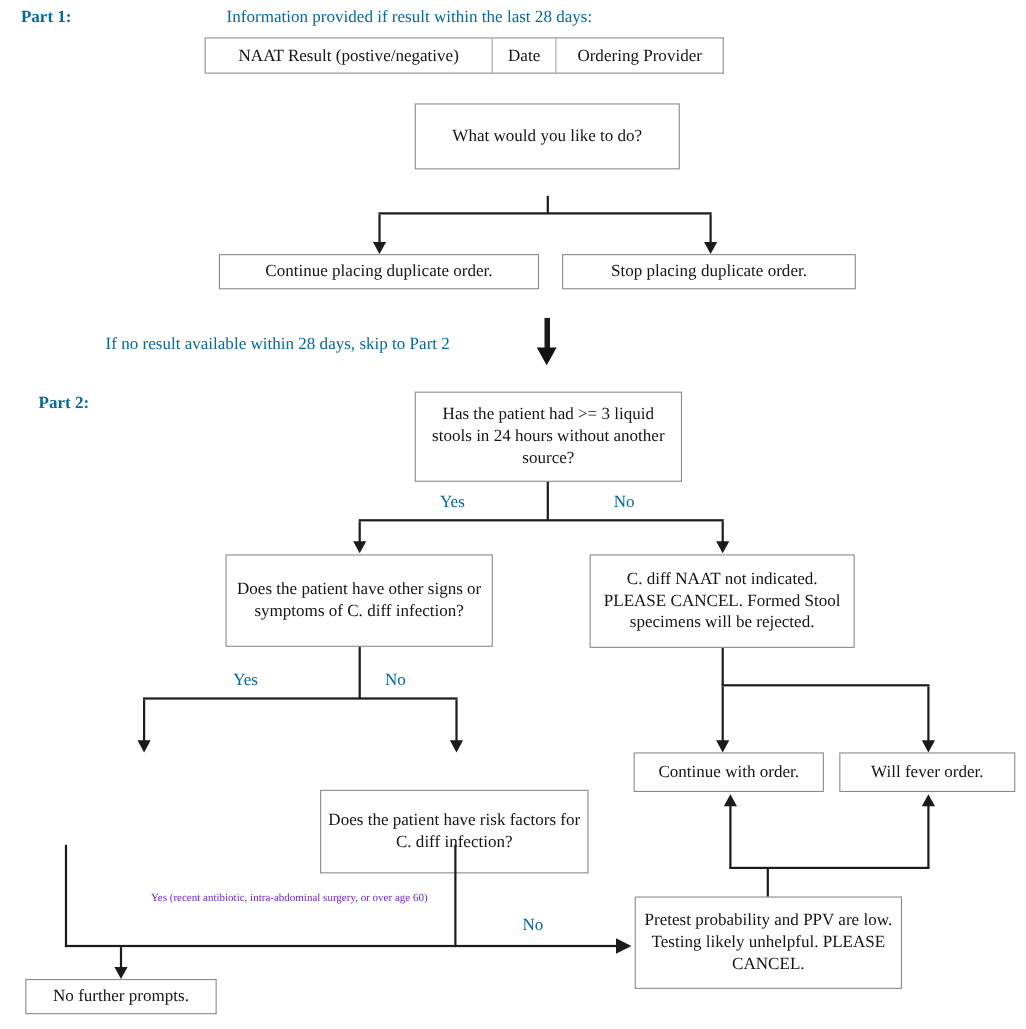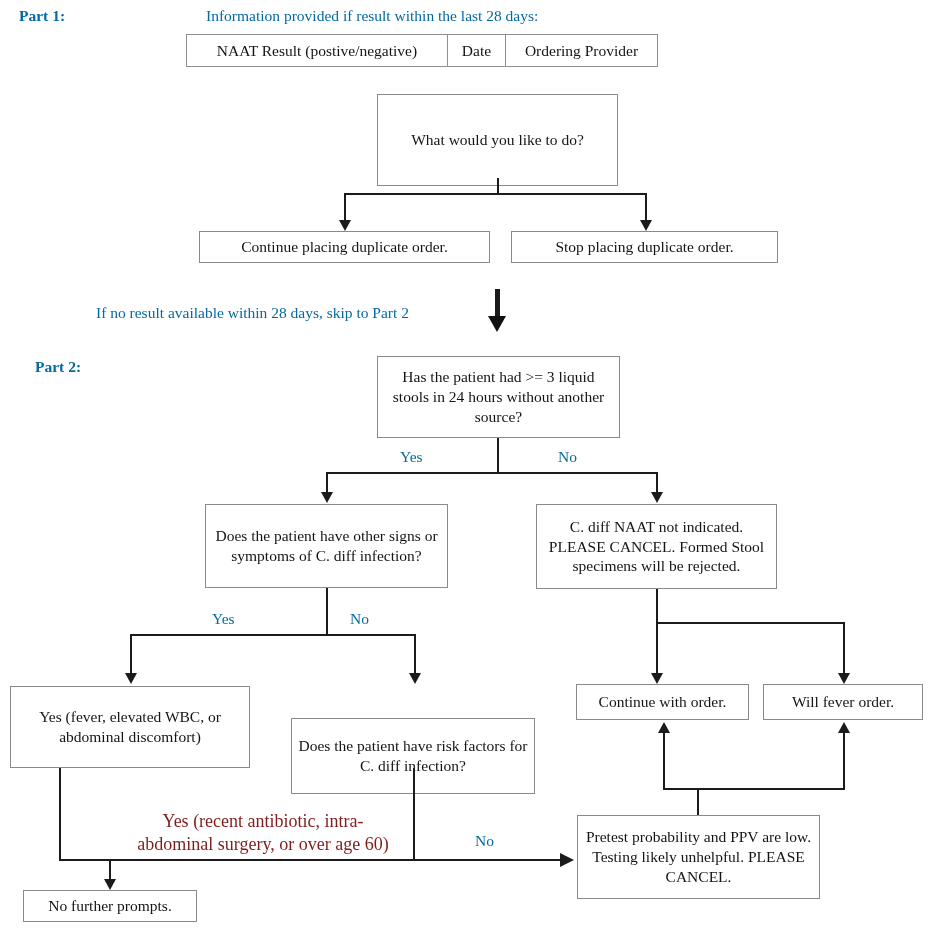--- a/index.html
+++ b/index.html
@@ -9,21 +9,21 @@
     overflow:hidden;
   }
   .fbox{
     position:absolute;border:1.5px solid #8a8a8a;background:#fff;
     display:flex;align-items:center;justify-content:center;text-align:center;
     font-size:15.5px;line-height:1.28;padding:2px 6px;box-sizing:border-box;
     color:#141414;
   }
   .flabel{position:absolute;font-size:15.5px;line-height:1.15;white-space:nowrap;color:#0369a1;}
   .plabel{font-weight:bold;}
-  .centerlabel{position:absolute;font-size:18px;line-height:1.3;text-align:center;color:#7f1d1d;}
+  .centerlabel{position:absolute;font-size:10px;line-height:1.3;text-align:center;color:#6d28d9;}
   .hline,.vline{position:absolute;background:#1b1b1b;}
   .arr-down{position:absolute;width:0;height:0;border-left:6px solid transparent;border-right:6px solid transparent;border-top:11px solid #1b1b1b;}
   .arr-up{position:absolute;width:0;height:0;border-left:6px solid transparent;border-right:6px solid transparent;border-bottom:11px solid #1b1b1b;}
   .arr-right{position:absolute;width:0;height:0;border-top:7px solid transparent;border-bottom:7px solid transparent;border-left:14px solid #1b1b1b;}
   .big-arr-down{position:absolute;width:0;height:0;border-left:9px solid transparent;border-right:9px solid transparent;border-top:16px solid #111;}
   .rtable{position:absolute;left:186px;top:34px;display:flex;height:33px;}
   .rtable .cell{
     border:1.5px solid #8f8f8f;border-left:none;display:flex;align-items:center;justify-content:center;
     font-size:15.5px;box-sizing:border-box;background:#fff;padding:0 6px;
   }
@@ -36,21 +36,21 @@
 
   <div class="flabel plabel" style="left:19px;top:7px;">Part 1:</div>
   <div class="flabel" style="left:206px;top:7px;">Information provided if result within the last 28 days:</div>
 
   <div class="rtable">
     <div class="cell" style="width:262px;">NAAT Result (postive/negative)</div>
     <div class="cell" style="width:58px;text-align:center;">Date</div>
     <div class="cell" style="width:152px;">Ordering Provider</div>
   </div>
 
-  <div class="fbox" style="left:377px;top:94px;width:241px;height:92px;">What would you like to do?</div>
+  <div class="fbox" style="left:377px;top:94px;width:241px;height:60px;">What would you like to do?</div>
 
   <div class="vline" style="left:497px;top:178px;width:2px;height:16px;"></div>
   <div class="hline" style="left:344px;top:193px;width:303px;height:2px;"></div>
   <div class="vline" style="left:344px;top:195px;width:2px;height:27px;"></div>
   <div class="arr-down" style="left:339px;top:220px;"></div>
   <div class="vline" style="left:645px;top:195px;width:2px;height:27px;"></div>
   <div class="arr-down" style="left:640px;top:220px;"></div>
 
   <div class="fbox" style="left:199px;top:231px;width:291px;height:32px;">Continue placing duplicate order.</div>
   <div class="fbox" style="left:511px;top:231px;width:267px;height:32px;">Stop placing duplicate order.</div>
@@ -77,21 +77,20 @@
 
   <div class="vline" style="left:326px;top:588px;width:2px;height:47px;"></div>
   <div class="flabel" style="left:212px;top:610px;">Yes</div>
   <div class="flabel" style="left:350px;top:610px;">No</div>
   <div class="hline" style="left:130px;top:634px;width:286px;height:2px;"></div>
   <div class="vline" style="left:130px;top:636px;width:2px;height:38px;"></div>
   <div class="arr-down" style="left:125px;top:673px;"></div>
   <div class="vline" style="left:414px;top:636px;width:2px;height:38px;"></div>
   <div class="arr-down" style="left:409px;top:673px;"></div>
 
-  <div class="fbox" style="left:10px;top:686px;width:240px;height:82px;">Yes (fever, elevated WBC, or abdominal discomfort)</div>
   <div class="fbox" style="left:291px;top:686px;width:244px;height:76px;margin-top:32px;">Does the patient have risk factors for C. diff infection?</div>
 
   <div class="vline" style="left:656px;top:589px;width:2px;height:34px;"></div>
   <div class="hline" style="left:656px;top:622px;width:189px;height:2px;"></div>
   <div class="vline" style="left:656px;top:624px;width:2px;height:50px;"></div>
   <div class="arr-down" style="left:651px;top:673px;"></div>
   <div class="vline" style="left:843px;top:624px;width:2px;height:50px;"></div>
   <div class="arr-down" style="left:838px;top:673px;"></div>
 
   <div class="fbox" style="left:576px;top:684px;width:173px;height:36px;">Continue with order.</div>

